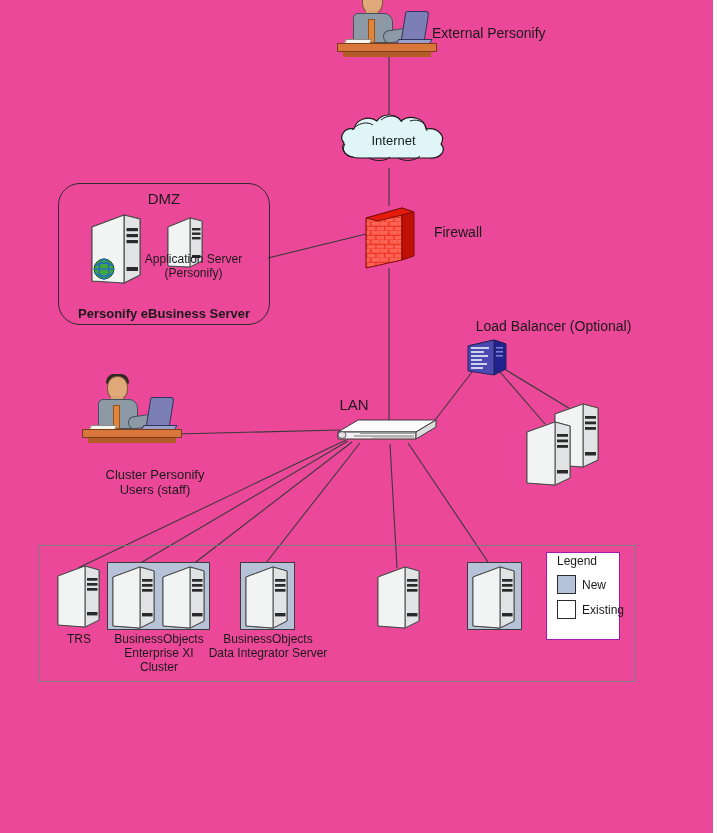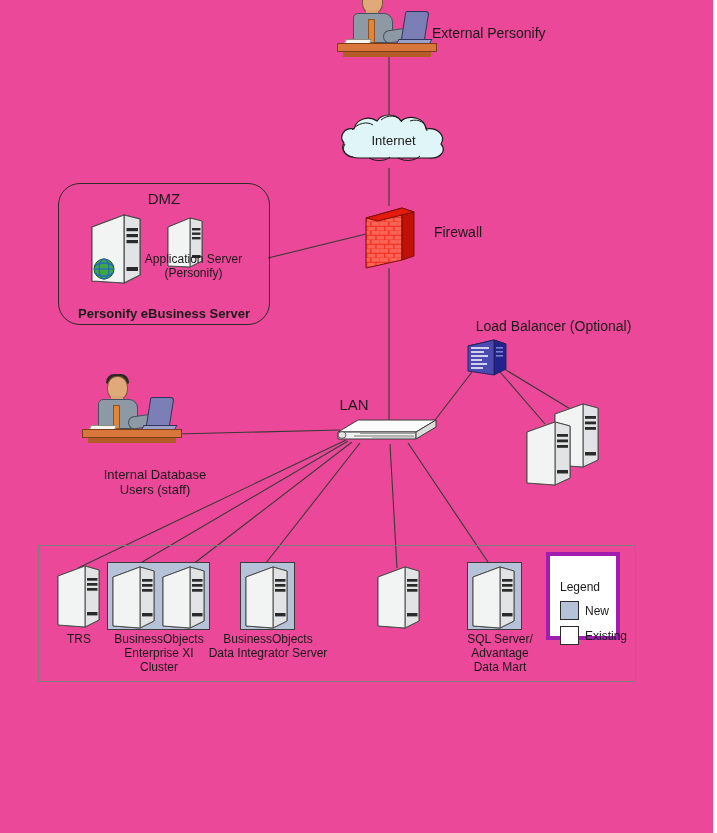--- a/index.html
+++ b/index.html
@@ -181,24 +181,24 @@
   .bottom-box {
     position: absolute;
     border: 1px solid #7d7d7d;
     background: transparent;
     box-sizing: border-box;
   }
 
   
   .legend-box {
     position: absolute;
-    border: 4px solid #a21caf;
+    border: 1px solid #a21caf;
     background: #ffffff;
     box-sizing: border-box;
-    padding: 24px 10px;
+    padding: 1px 10px;
   }
   .legend-title {
     font-size: 12px;
     color: #1a1a1a;
     margin-bottom: 7px;
   }
   .legend-row {
     display: flex;
     align-items: center;
     margin-bottom: 6px;
@@ -403,21 +403,21 @@
     <div class="torso"></div>
     <div class="tie"></div>
     <div class="arm"></div>
     <div class="laptop-screen"></div>
     <div class="laptop-base"></div>
     <div class="paper"></div>
     <div class="desk-shadow"></div>
     <div class="desk"></div>
   </div>
   <div class="label lbl-13" style="left:80px; top:448px; width:150px;">
-    <div>Internal Database</div>
+    <div>Cluster Personify</div>
     <div>Users (staff)</div>
   </div>
 
   <div class="bottom-box" style="left:38px; top:545px; width:598px; height:137px;"></div>
 
   <div class="tower" style="left:55px; top:562px; width:48px; height:70px;">
     <svg width="48" height="70" viewBox="0 0 48 70" xmlns="http://www.w3.org/2000/svg">
       <polygon points="3,14 30,4 44,8 44,58 30,65 3,63" fill="#eceded" stroke="#4a4a4a" stroke-width="1"></polygon>
       <polygon points="30,4 44,8 44,58 30,65" fill="#e2e3e4" stroke="#4a4a4a" stroke-width="1"></polygon>
       <polygon points="3,14 30,4 30,65 3,63" fill="#f2f3f3" stroke="#4a4a4a" stroke-width="1"></polygon>
@@ -494,25 +494,20 @@
     <svg width="48" height="70" viewBox="0 0 48 70" xmlns="http://www.w3.org/2000/svg">
       <polygon points="3,14 30,4 44,8 44,58 30,65 3,63" fill="#eceded" stroke="#4a4a4a" stroke-width="1"></polygon>
       <polygon points="30,4 44,8 44,58 30,65" fill="#e2e3e4" stroke="#4a4a4a" stroke-width="1"></polygon>
       <polygon points="3,14 30,4 30,65 3,63" fill="#f2f3f3" stroke="#4a4a4a" stroke-width="1"></polygon>
       <rect x="32" y="16" width="10.5" height="2.7" fill="#2a2a2a"></rect>
       <rect x="32" y="21" width="10.5" height="2.7" fill="#2a2a2a"></rect>
       <rect x="32" y="26" width="10.5" height="2.7" fill="#2a2a2a"></rect>
       <rect x="32" y="50" width="10.5" height="3.4" fill="#2a2a2a"></rect>
     </svg>
   </div>
-  <div class="label lbl-12" style="left:456px; top:633px; width:88px;">
-    <div>SQL Server/</div>
-    <div>Advantage</div>
-    <div>Data Mart</div>
-  </div>
 
   <div class="legend-box" style="left:546px; top:552px; width:74px; height:88px;">
     <div class="legend-title">Legend</div>
     <div class="legend-row">
       <span class="legend-swatch" style="background:#b6c2d8;"></span>
       <span class="legend-text">New</span>
     </div>
     <div class="legend-row">
       <span class="legend-swatch" style="background:#ffffff;"></span>
       <span class="legend-text">Existing</span>

